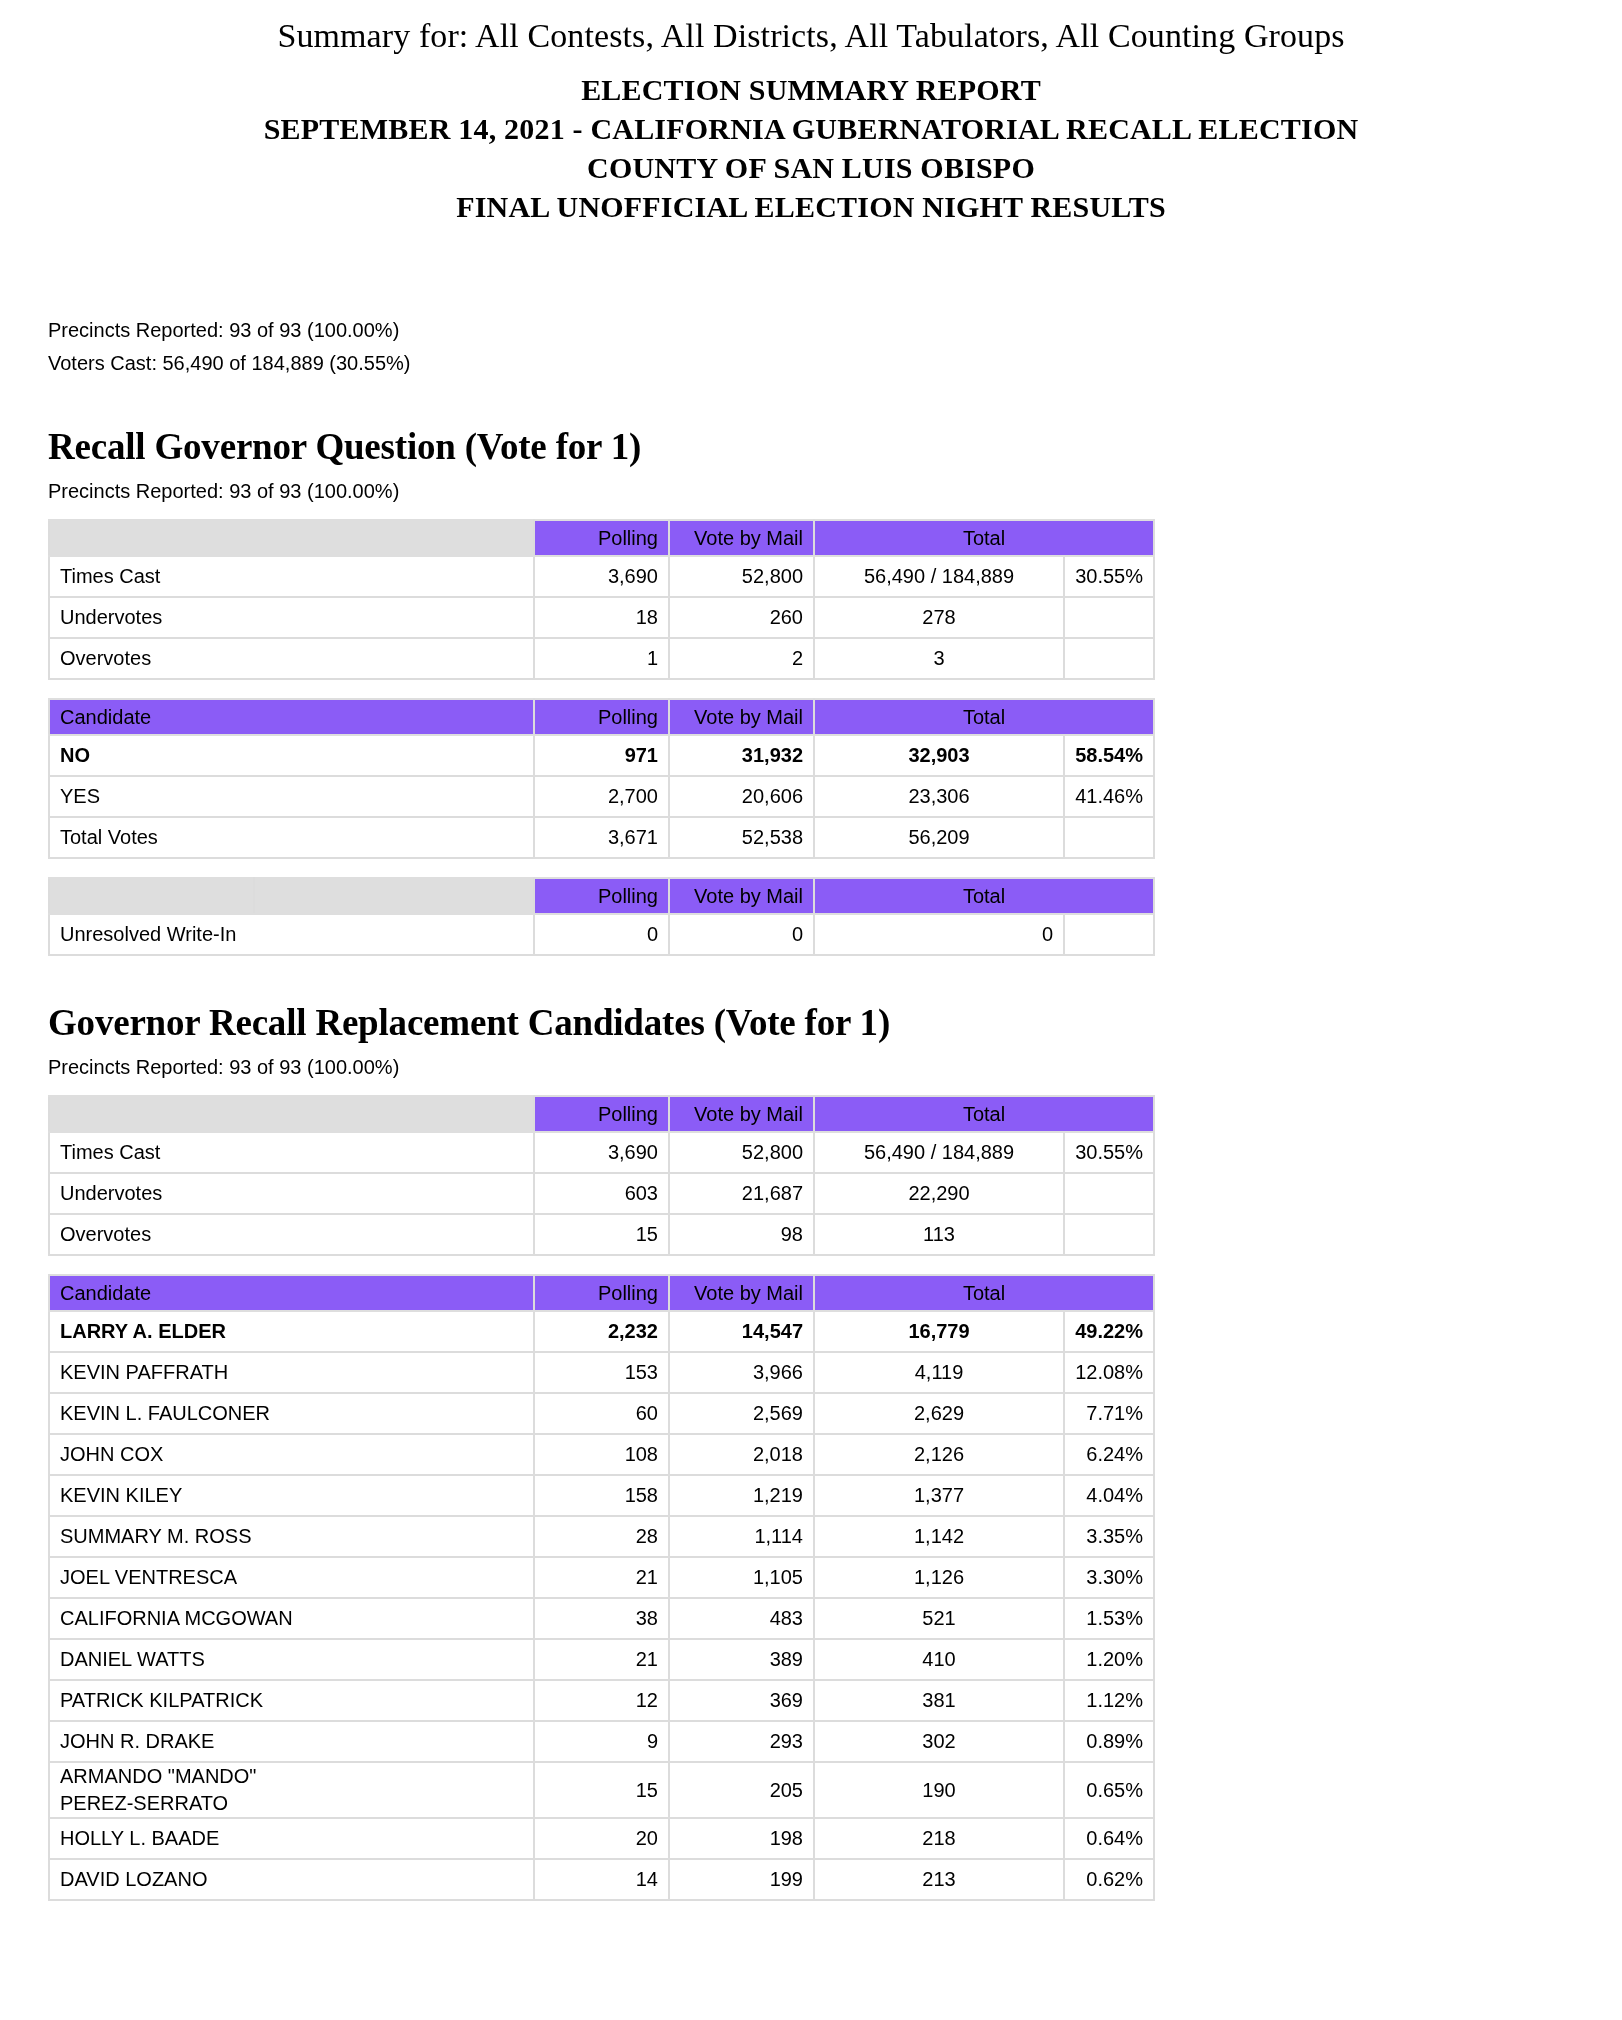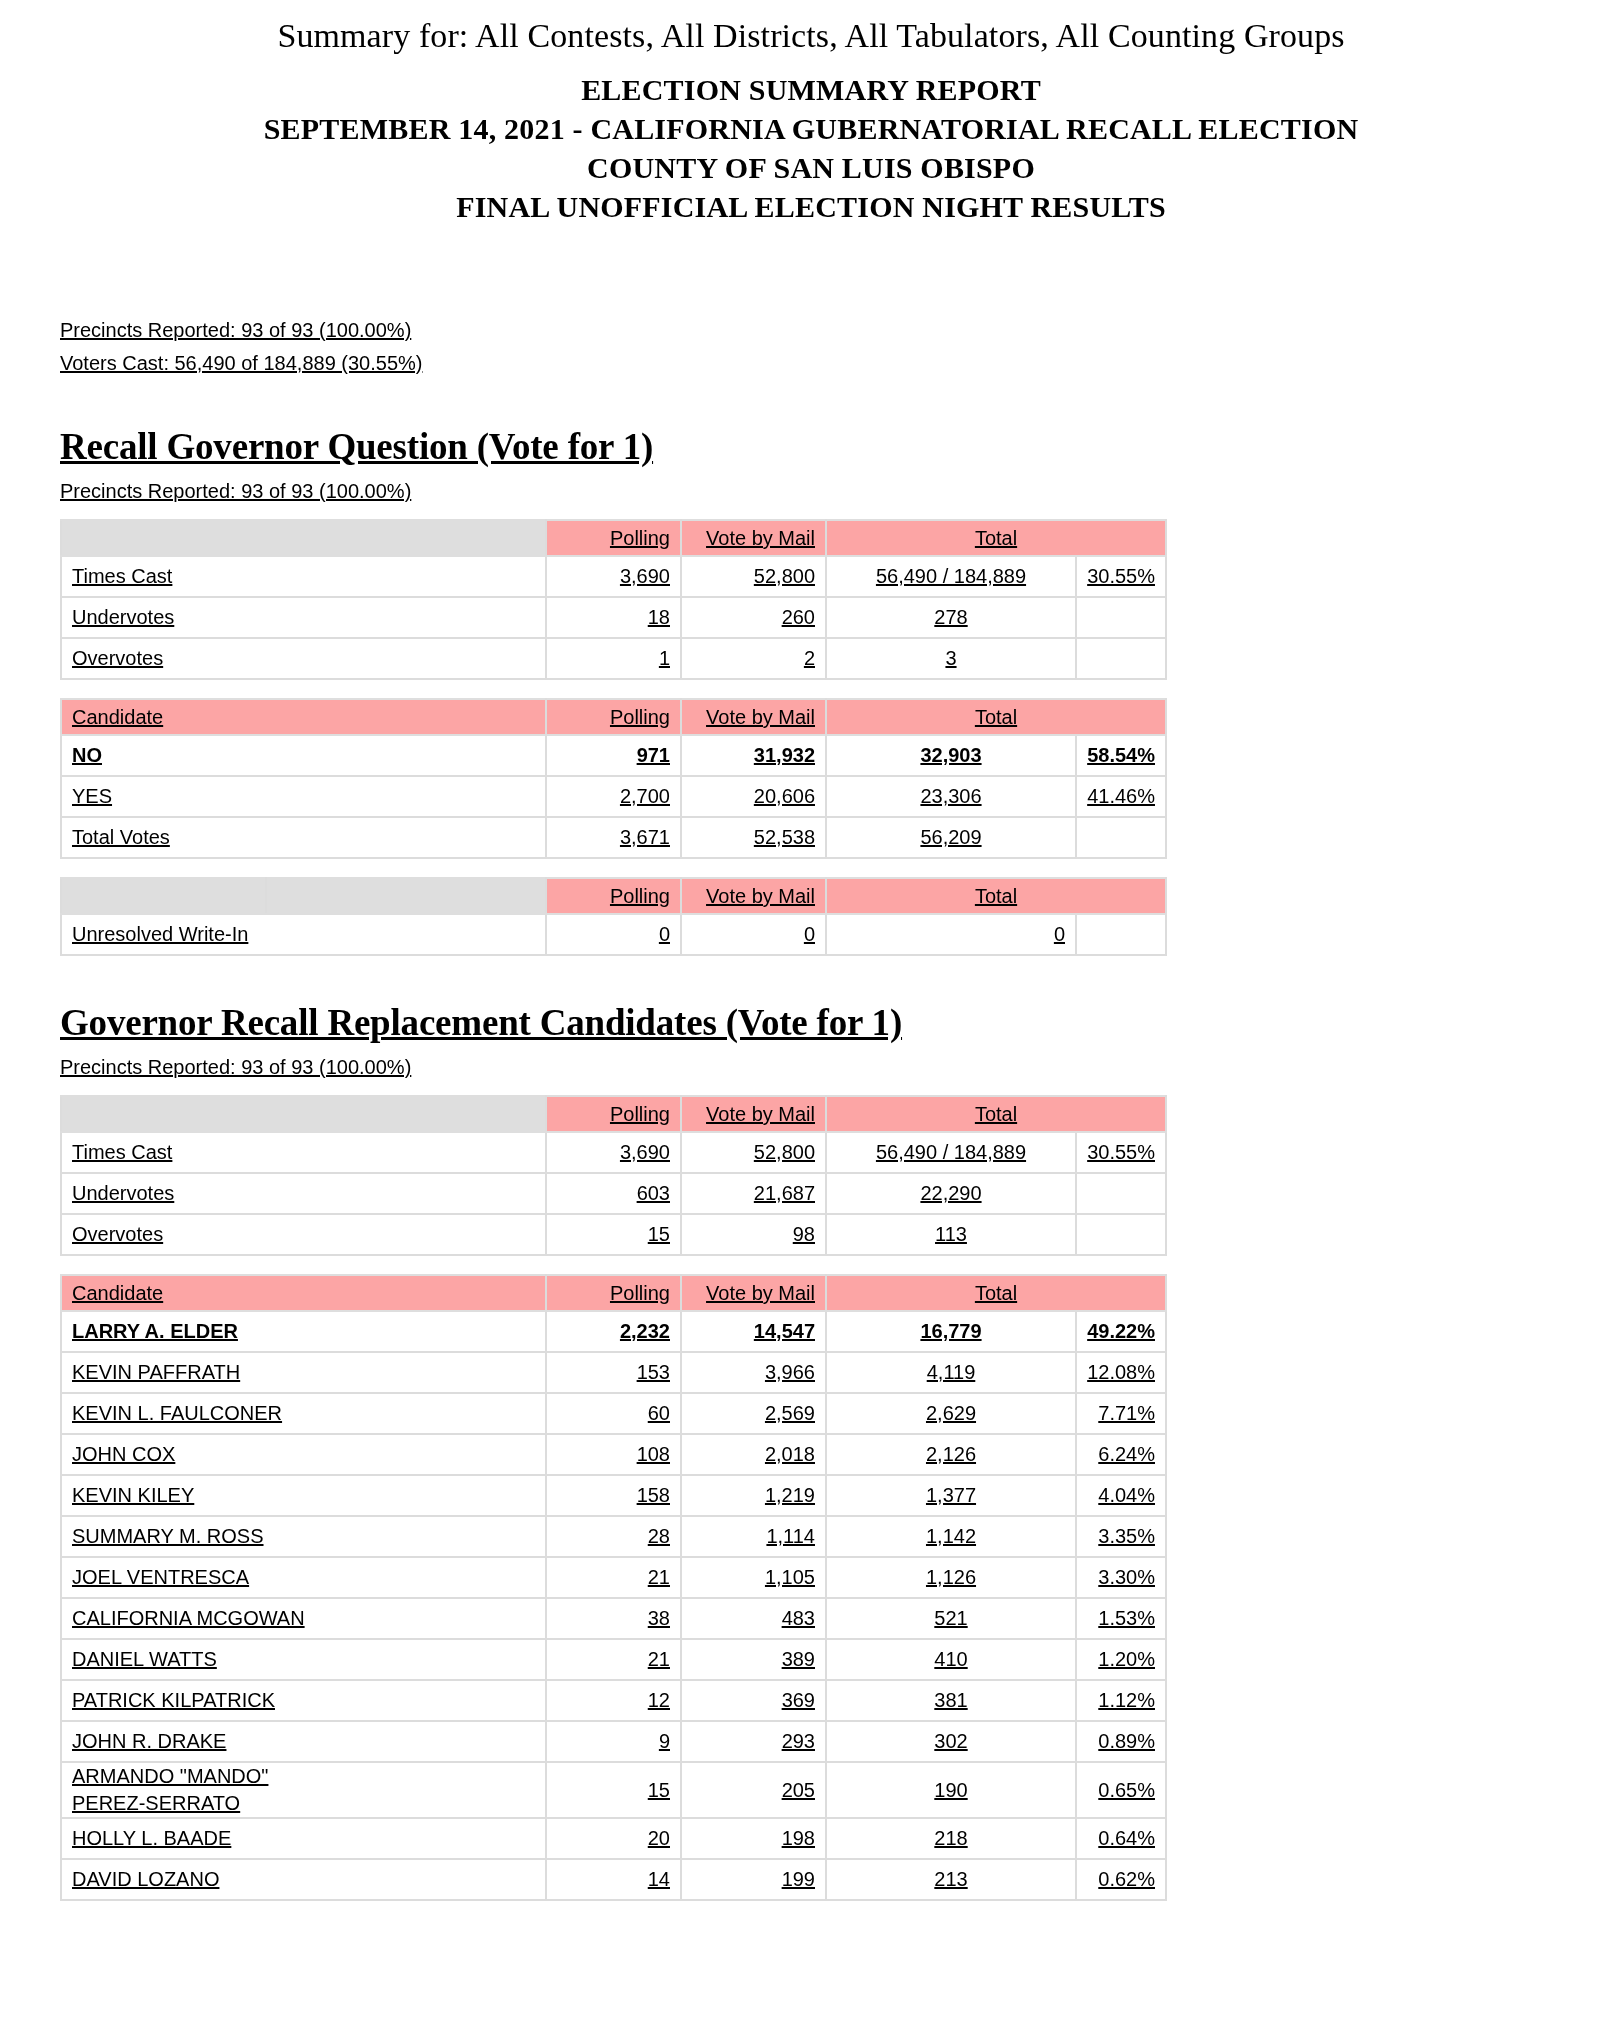--- a/index.html
+++ b/index.html
@@ -38,23 +38,22 @@
     font-weight: bold;
   }
   .header-block .hline {
     font-size: 30px;
     line-height: 39px;
     letter-spacing: 0.2px;
   }
 
   
   .doc-body {
-    padding-left: 60px;
+    padding-left: 48px;
     padding-right: 48px;
-    text-decoration: underline;
   }
   .meta-block {
     margin-top: 88px;
   }
   .meta-line {
     font-size: 20px;
     line-height: 33px;
     color: #000;
   }
 
@@ -91,21 +90,21 @@
   table.rpt col.c-total  { width: 250px; }
   table.rpt col.c-pct    { width: 90px; }
 
   table.rpt th, table.rpt td {
     border: 2px solid #dcdcdc;
     padding: 0 10px;
     vertical-align: middle;
     font-weight: normal;
   }
   table.rpt thead th {
-    background: #fca5a5;
+    background: #8b5cf6;
     height: 34px;
     line-height: 22px;
     text-align: center;
     border-top: 2px solid #dedede;
     border-bottom: 2px solid #dedede;
   }
   table.rpt thead th.h-label {
     text-align: left;
   }
   table.rpt thead th.h-num {

